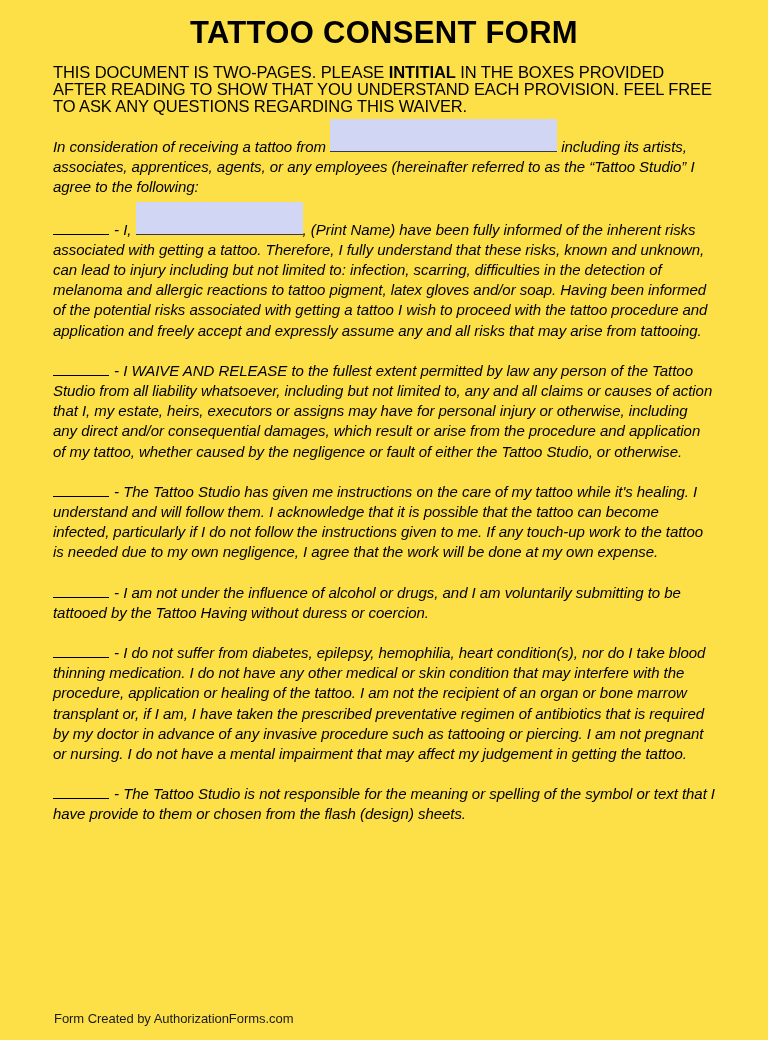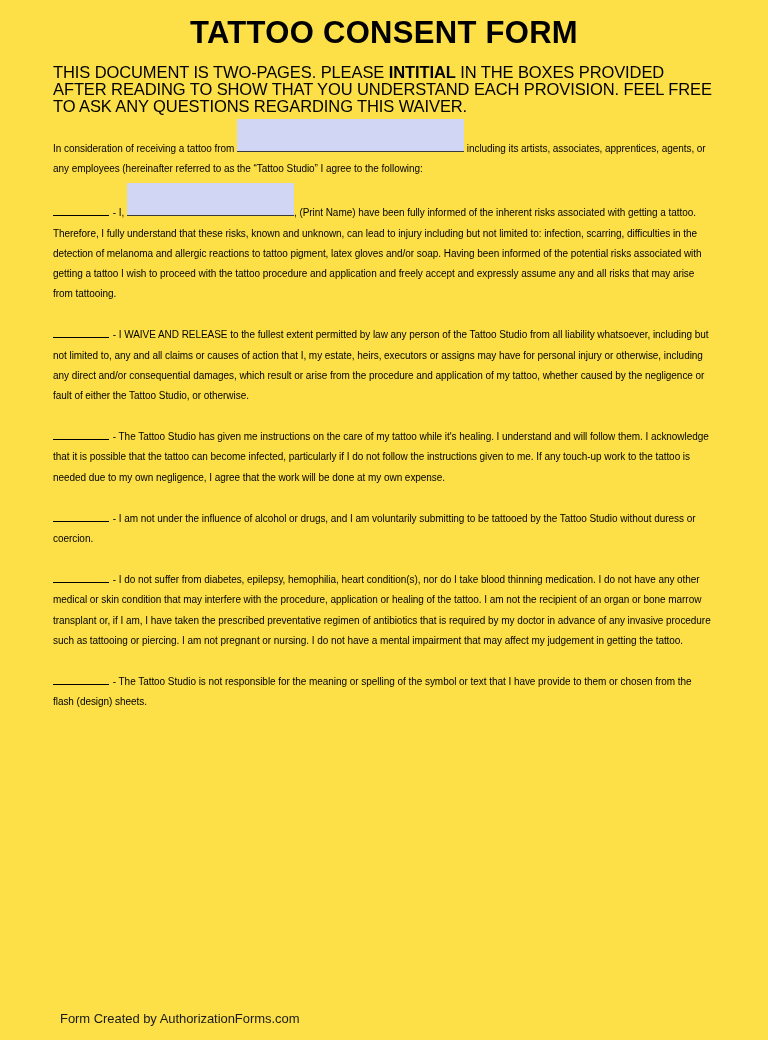--- a/index.html
+++ b/index.html
@@ -49,24 +49,25 @@
     font-size: 16.5px;
     line-height: 17px;
     letter-spacing: -0.1px;
     margin: 0 0 0 0;
     text-align: left;
   }
   .intro b { font-weight: bold; }
 
   .para {
     margin: 0 0 20px 0;
-    font-size: 10px;
+    font-size: 15px;
     line-height: 20.2px;
     letter-spacing: -0.05px;
     position: relative;
+    font-style: italic;
   }
   .para:last-of-type { margin-bottom: 17px; }
 
   .blank {
     display: inline-block;
     width: 56px;
     border-bottom: 1.6px solid #000;
     height: 13px;
     margin-right: 1px;
     vertical-align: baseline;
@@ -86,21 +87,21 @@
     bottom: 0;
     width: 100%;
     height: 32px;
     background: #d2d6f5;
   }
   .field-studio { width: 227px; }
   .field-name { width: 167px; }
 
   .footer {
     position: absolute;
-    left: 60px;
+    left: 54px;
     top: 1011px;
     font-size: 13px;
     line-height: 16px;
     color: #1a1a1a;
     letter-spacing: -0.05px;
   }
 
   .gap { height: 20px; }
 </style>
 </head>
@@ -118,21 +119,21 @@
 
     <p class="para"><span>In consideration of receiving a tattoo from </span><span class="field field-studio"><span class="fill"></span></span><span> including its artists, associates, apprentices, agents, or any employees (hereinafter referred to as the “Tattoo Studio” I agree to the following:</span></p>
 
     <p class="para"><span class="blank"></span><span> - I, </span><span class="field field-name"><span class="fill"></span></span><span>, (Print Name) have been fully informed of the inherent risks associated with getting a tattoo. Therefore, I fully understand that these risks, known and unknown, can lead to injury including but not limited to: infection, scarring, difficulties in the detection of melanoma and allergic reactions to tattoo pigment, latex gloves and/or soap. Having been informed of the potential risks associated with getting a tattoo I wish to proceed with the tattoo procedure and application and freely accept and expressly assume any and all risks that may arise from tattooing.</span></p>
 
     <p class="para"><span class="blank"></span><span> - I WAIVE AND RELEASE to the fullest extent permitted by law any person of the Tattoo Studio from all liability whatsoever, including but not limited to, any and all claims or causes of action that I, my estate, heirs, executors or assigns may have for personal injury or otherwise, including any direct and/or consequential damages, which result or arise from the procedure and application of my tattoo, whether caused by the negligence or fault of either the Tattoo Studio, or otherwise.</span></p>
 
 
     <p class="para"><span class="blank"></span><span> - The Tattoo Studio has given me instructions on the care of my tattoo while it's healing. I understand and will follow them. I acknowledge that it is possible that the tattoo can become infected, particularly if I do not follow the instructions given to me. If any touch-up work to the tattoo is needed due to my own negligence, I agree that the work will be done at my own expense.</span></p>
 
-    <p class="para"><span class="blank"></span><span> - I am not under the influence of alcohol or drugs, and I am voluntarily submitting to be tattooed by the Tattoo Studio without duress or coercion.</span></p>
+    <p class="para"><span class="blank"></span><span> - I am not under the influence of alcohol or drugs, and I am voluntarily submitting to be tattooed by the Tattoo Having without duress or coercion.</span></p>
 
     <p class="para"><span class="blank"></span><span> - I do not suffer from diabetes, epilepsy, hemophilia, heart condition(s), nor do I take blood thinning medication. I do not have any other medical or skin condition that may interfere with the procedure, application or healing of the tattoo. I am not the recipient of an organ or bone marrow transplant or, if I am, I have taken the prescribed preventative regimen of antibiotics that is required by my doctor in advance of any invasive procedure such as tattooing or piercing. I am not pregnant or nursing. I do not have a mental impairment that may affect my judgement in getting the tattoo.</span></p>
 
     <p class="para"><span class="blank"></span><span> - The Tattoo Studio is not responsible for the meaning or spelling of the symbol or text that I have provide to them or chosen from the flash (design) sheets.</span></p>
 
   </div>
 
   <div class="footer">Form Created by AuthorizationForms.com</div>
 
 </div>

